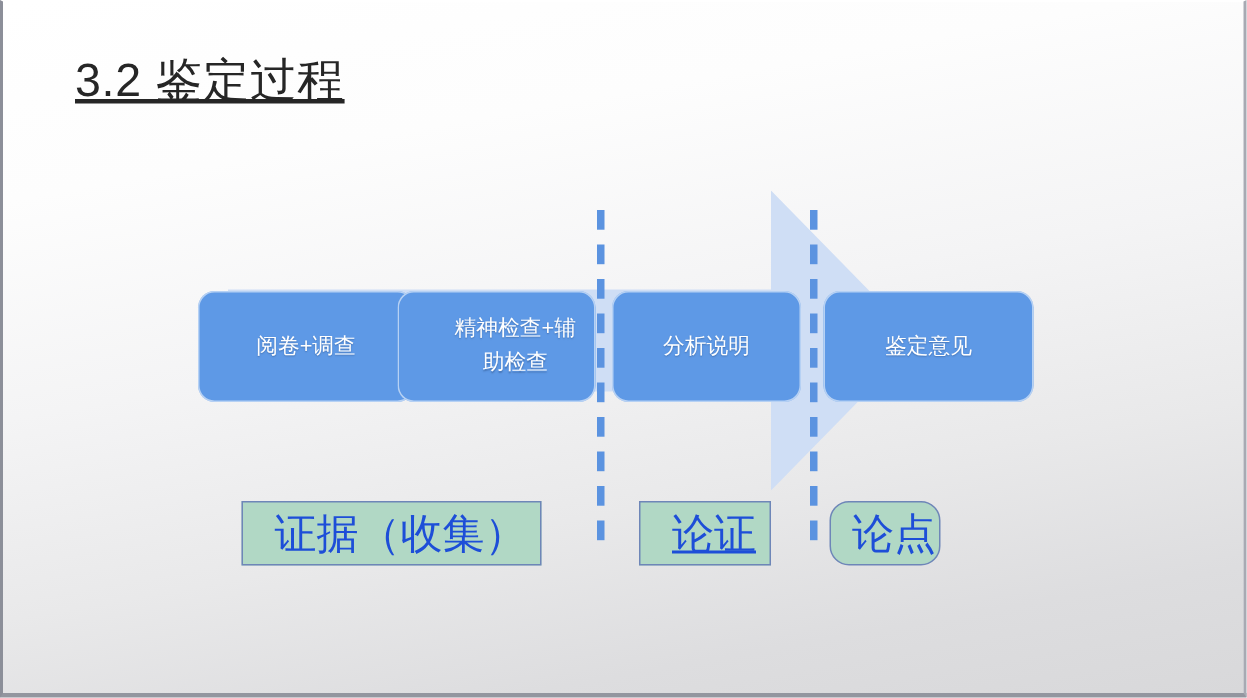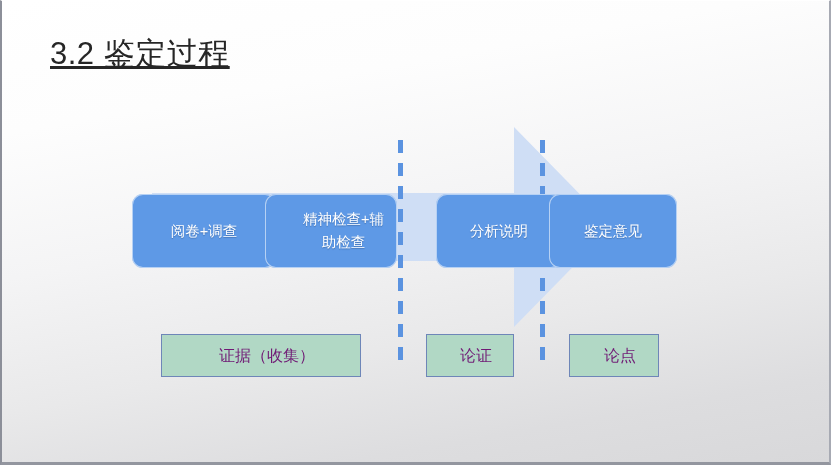--- a/index.html
+++ b/index.html
@@ -83,43 +83,43 @@
     text-align: center;
     color: #ffffff;
     font-size: 14.5px;
     line-height: 23px;
     padding: 0 8px;
     box-sizing: border-box;
     text-shadow: 0 1px 1px rgba(40,70,120,0.45);
   }
   #step-box-1 { left: 130px; width: 144px; }
   #step-box-2 { left: 263px; width: 132px; padding-left: 33px; }
-  #step-box-3 { left: 406px; width: 126px; margin-left: 28px; }
-  #step-box-4 { left: 547px; width: 128px; }
+  #step-box-3 { left: 406px; width: 126px; }
+  #step-box-4 { left: 547px; width: 140px; }
 
   
   .label-box {
     position: absolute;
     top: 333px;
     height: 43px;
     background: #b1d8c5;
     border: 1px solid #6e86b8;
     display: flex;
     align-items: center;
     justify-content: center;
-    color: #701a75;
-    font-size: 16px;
+    color: #1d4ed8;
+    font-size: 28px;
     line-height: 30px;
     white-space: nowrap;
     box-sizing: border-box;
     padding-left: 12px;
   }
   #label-box-1 { left: 159px; width: 200px; }
-  #label-box-2 { left: 424px; width: 88px; }
-  #label-box-3 { left: 567px; width: 90px; }
+  #label-box-2 { left: 424px; width: 88px; text-decoration: underline; }
+  #label-box-3 { left: 551px; width: 74px; border-radius: 13px; }
 </style>
 </head>
 <body>
 
 <div id="slide">
 
   <div id="title">3.2 鉴定过程</div>
 
   <svg id="arrow-shape" viewBox="0 0 460 200">
     <polygon points="0,66 362,66 362,0 460,100 362,200 362,134 0,134" fill="#cfdef5"></polygon>

